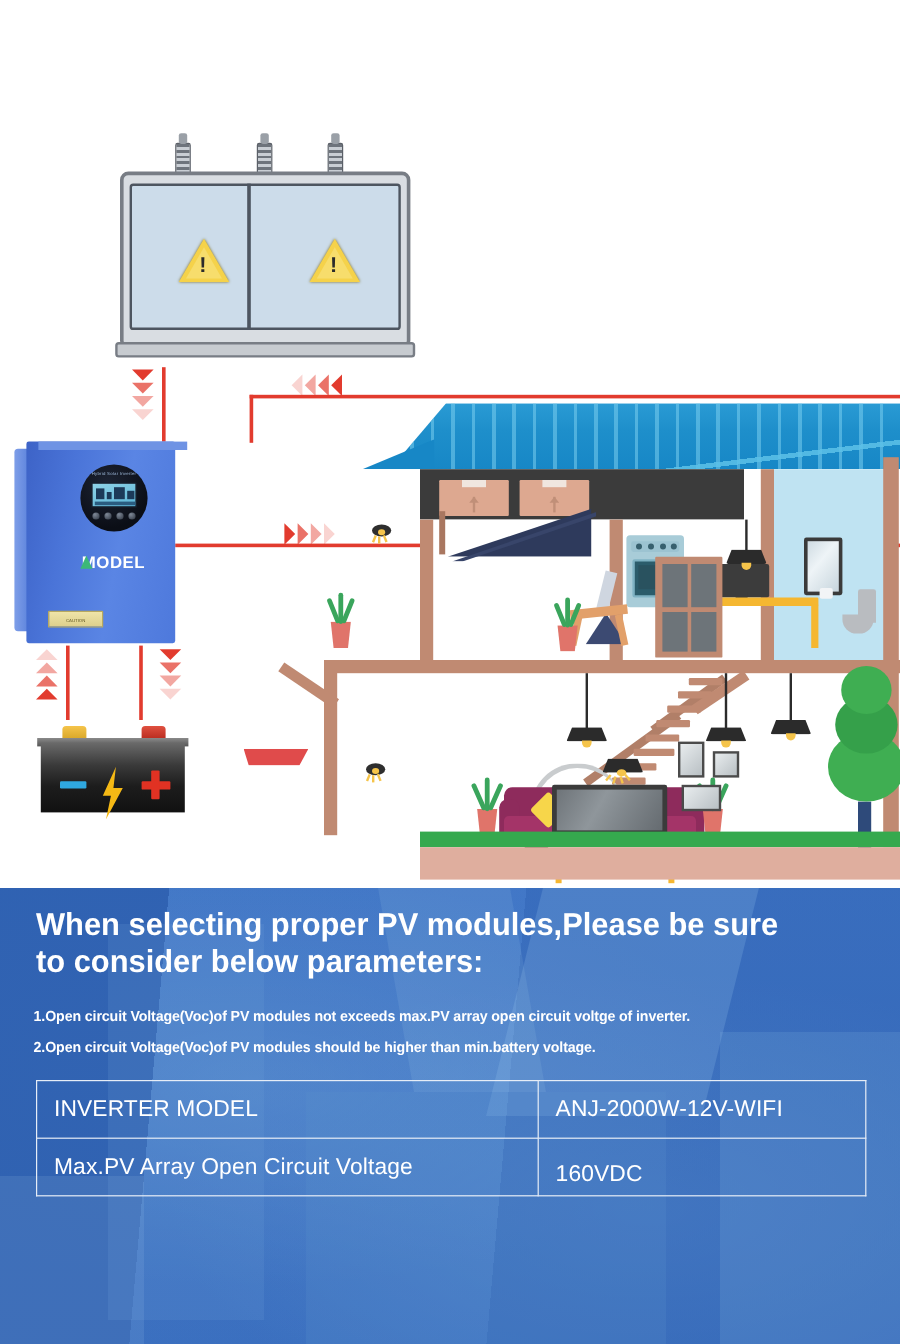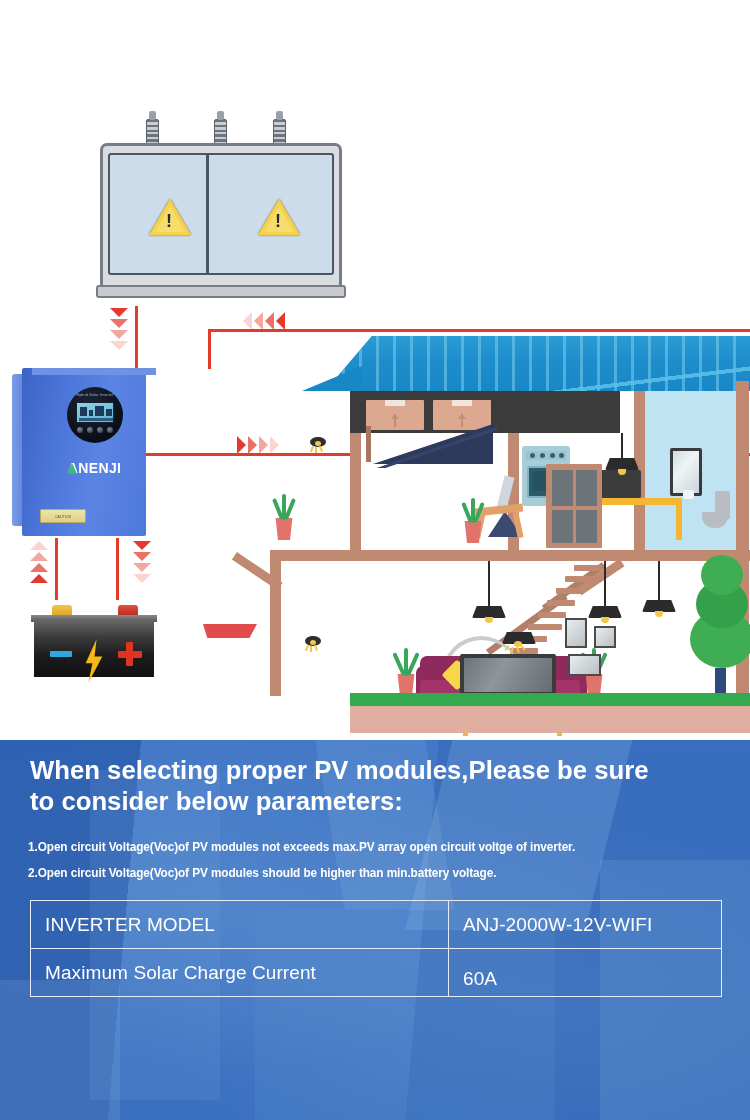--- a/index.html
+++ b/index.html
@@ -399,21 +399,21 @@
             <i style="left:2px;top:15px;width:34px;height:3px;background:#2a5c80;"></i>
           </div>
           <div class="inv-btns">
             <b></b>
             <b></b>
             <b></b>
             <b></b>
           </div>
         </div>
         <div class="inv-logo">
-          <span class="tri"></span><span>ANENJI</span>
+          <span class="tri"></span><span>MODEL</span>
         </div>
         <div class="inv-caution">CAUTION</div>
       </div>
     </div>
 
     <div class="wire" style="left:55px; top:445px; width:2.5px; height:62px;"></div>
     <div class="chevron-col" style="left:30px; top:448px; gap:2px;">
       <div class="chev up" style="opacity:.22"></div>
       <div class="chev up" style="opacity:.45"></div>
       <div class="chev up" style="opacity:.72"></div>
@@ -635,21 +635,21 @@
       <div class="bullet b1">1.Open circuit Voltage(Voc)of PV modules not exceeds max.PV array open circuit voltge of inverter.</div>
       <div class="bullet b2">2.Open circuit Voltage(Voc)of PV modules should be higher than min.battery voltage.</div>
 
       <table class="spec-table">
         <tbody>
           <tr>
             <td class="k">INVERTER MODEL</td>
             <td class="v">ANJ-2000W-12V-WIFI</td>
           </tr>
           <tr>
-            <td class="k">Maximum Solar Charge Current</td>
-            <td class="v">60A</td>
+            <td class="k">Max.PV Array Open Circuit Voltage</td>
+            <td class="v">160VDC</td>
           </tr>
         </tbody>
       </table>
     </div>
   </div>
 
 </div>
 
 </body></html>

